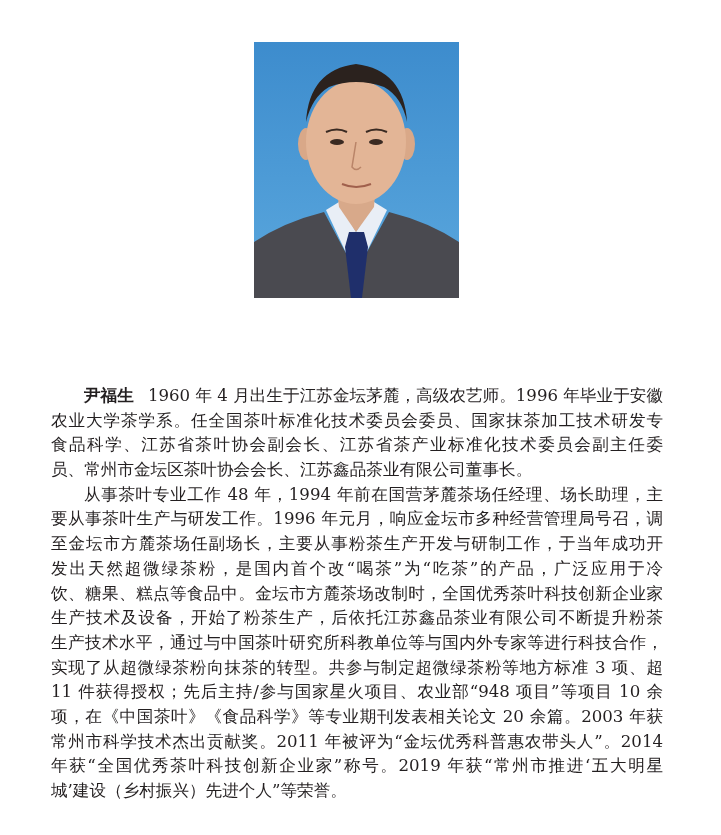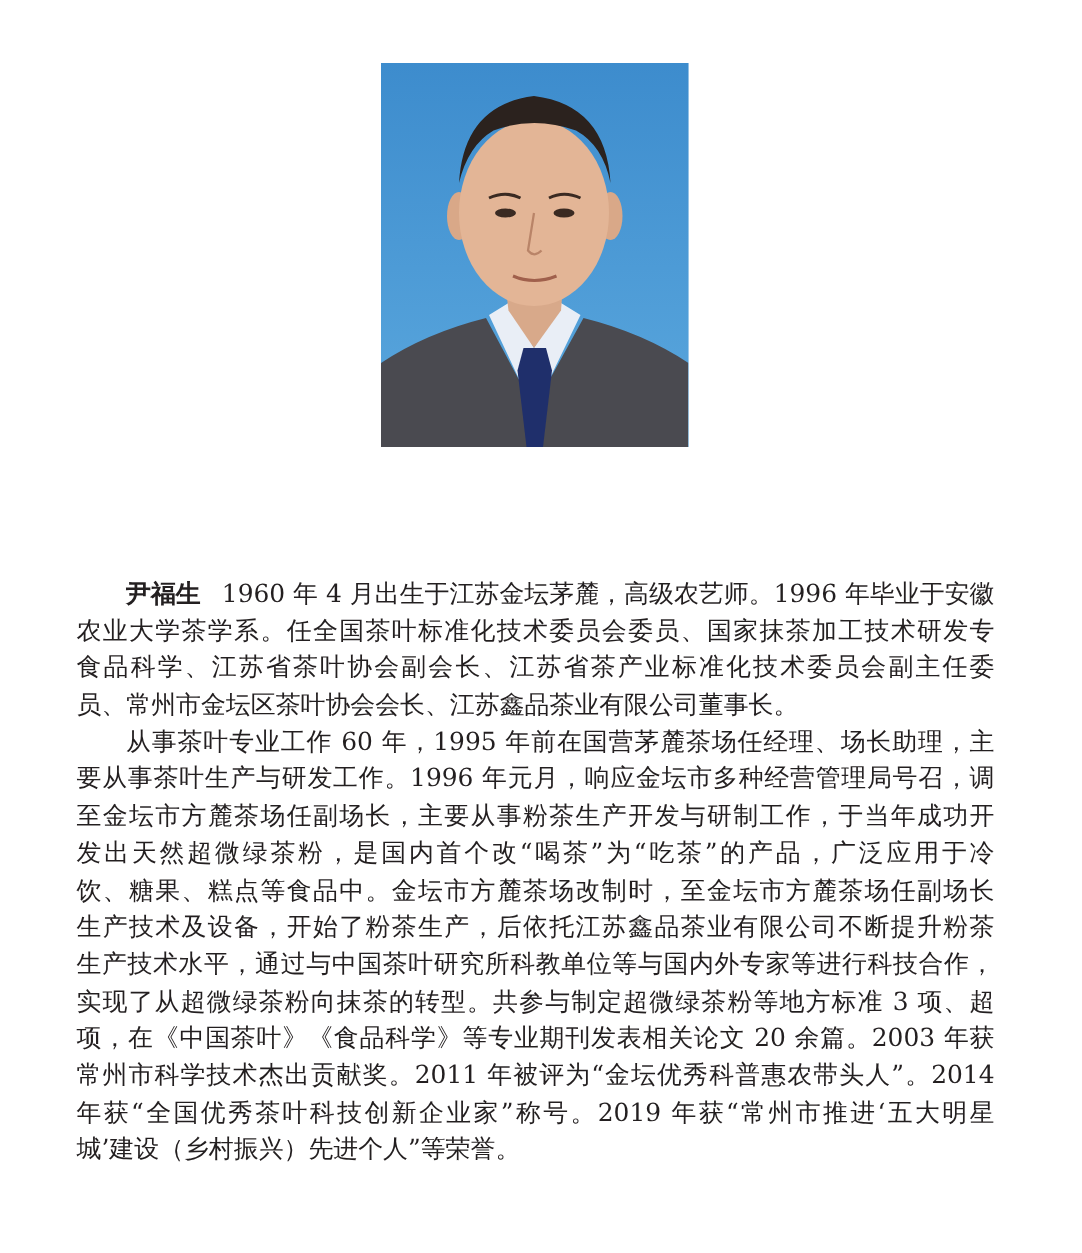--- a/index.html
+++ b/index.html
@@ -55,25 +55,26 @@
     <path d="M88 142 Q102 148 117 142" stroke="#a0604c" stroke-width="2" fill="none"></path>
   </svg>
 </div>
 
 <div class="text">
   <div class="line indent"><span class="name">尹福生</span><span>1960 年 4 月出生于江苏金坛茅麓，高级农艺师。1996 年毕业于安徽</span></div>
   <div class="line">农业大学茶学系。任全国茶叶标准化技术委员会委员、国家抹茶加工技术研发专</div>
   <div class="line">食品科学、江苏省茶叶协会副会长、江苏省茶产业标准化技术委员会副主任委</div>
   <div class="line last">员、常州市金坛区茶叶协会会长、江苏鑫品茶业有限公司董事长。</div>
 
-  <div class="line indent">从事茶叶专业工作 60 年，1995 年前在国营茅麓茶场任经理、场长助理，主</div>
+  <div class="line indent">从事茶叶专业工作 48 年，1994 年前在国营茅麓茶场任经理、场长助理，主</div>
   <div class="line">要从事茶叶生产与研发工作。1996 年元月，响应金坛市多种经营管理局号召，调</div>
   <div class="line">至金坛市方麓茶场任副场长，主要从事粉茶生产开发与研制工作，于当年成功开</div>
   <div class="line">发出天然超微绿茶粉，是国内首个改“喝茶”为“吃茶”的产品，广泛应用于冷</div>
-  <div class="line">饮、糖果、糕点等食品中。金坛市方麓茶场改制时，至金坛市方麓茶场任副场长</div>
+  <div class="line">饮、糖果、糕点等食品中。金坛市方麓茶场改制时，全国优秀茶叶科技创新企业家</div>
   <div class="line">生产技术及设备，开始了粉茶生产，后依托江苏鑫品茶业有限公司不断提升粉茶</div>
   <div class="line">生产技术水平，通过与中国茶叶研究所科教单位等与国内外专家等进行科技合作，</div>
   <div class="line">实现了从超微绿茶粉向抹茶的转型。共参与制定超微绿茶粉等地方标准 3 项、超</div>
+  <div class="line">11 件获得授权；先后主持/参与国家星火项目、农业部“948 项目”等项目 10 余</div>
   <div class="line">项，在《中国茶叶》《食品科学》等专业期刊发表相关论文 20 余篇。2003 年获</div>
   <div class="line">常州市科学技术杰出贡献奖。2011 年被评为“金坛优秀科普惠农带头人”。2014</div>
   <div class="line">年获“全国优秀茶叶科技创新企业家”称号。2019 年获“常州市推进‘五大明星</div>
   <div class="line last">城’建设（乡村振兴）先进个人”等荣誉。</div>
 </div>
 
 </body></html>

